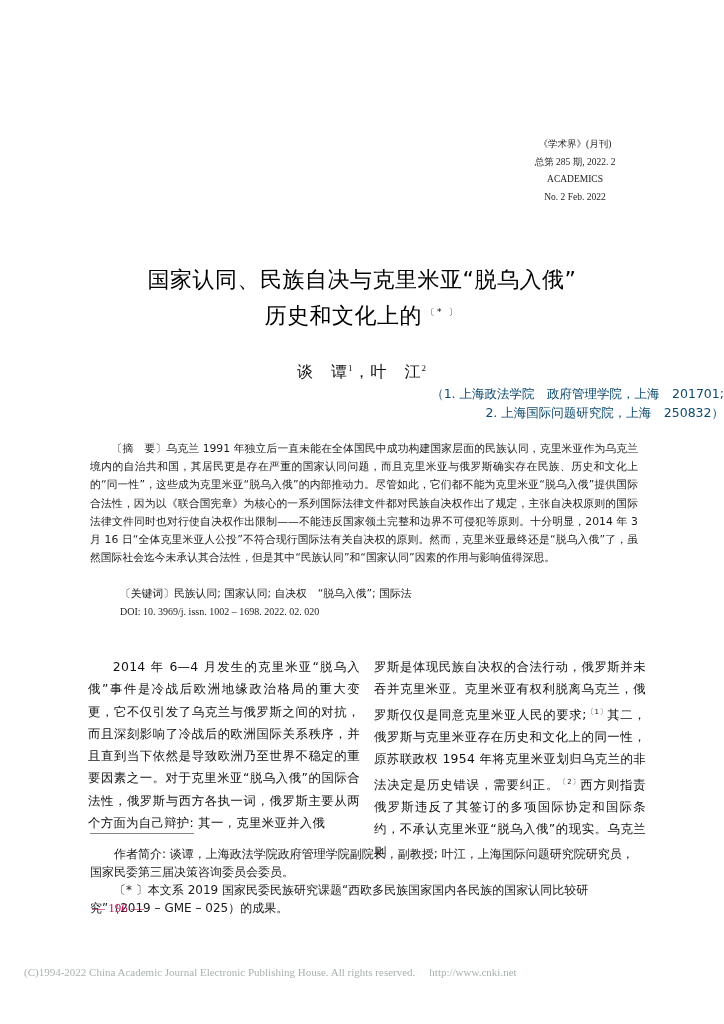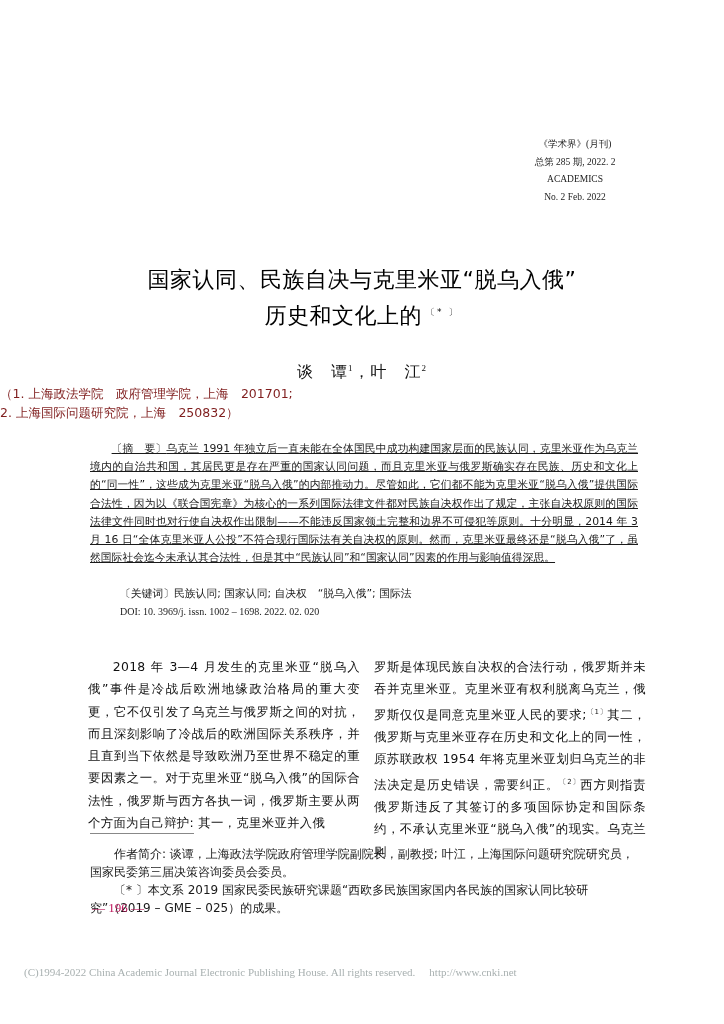--- a/index.html
+++ b/index.html
@@ -11,26 +11,26 @@
                     font-family: "Liberation Serif", serif; font-size: 9.5px; line-height: 17.5px; color: #222; }
     .journal-info div { white-space: nowrap; }
 
     .title { left: 60px; top: 263px; width: 604px; text-align: center;
              font-family: "DejaVu Sans", sans-serif; font-size: 22px; line-height: 33px; color: #000000; letter-spacing: 0.5px; }
     .title .note { font-size: 9px; vertical-align: super; margin-left: 4px; letter-spacing: 2px; }
 
     .authors { left: 0; top: 362px; width: 724px; text-align: center;
                font-size: 16px; color: #111; letter-spacing: 1px; }
     .authors sup { font-size: 9px; font-family: "Liberation Serif", serif; }
-    .affil { left: 0; width: 724px; text-align: left; font-size: 12.5px; color: #7f1d1d; }
+    .affil { left: 0; width: 724px; text-align: right; font-size: 12.5px; color: #0c4a6e; }
     .affil-1 { top: 386px; }
     .affil-2 { top: 405px; }
 
     .abstract { left: 90px; top: 440px; width: 548px; font-size: 10.8px; line-height: 18.2px; color: #1a1a1a;
-                text-align: justify; text-decoration: underline; }
+                text-align: justify; }
     .abstract p { margin: 0; }
     .indent { text-indent: 2em; }
     .keywords { left: 90px; top: 585px; width: 548px; font-size: 10.8px; line-height: 18px; }
     .keywords .row { padding-left: 30px; white-space: nowrap; }
     .doi { font-family: "Liberation Serif", serif; font-size: 10px; }
 
     .col { top: 656px; width: 272px; font-size: 12.4px; line-height: 22.3px; text-align: justify; color: #111; letter-spacing: 0.3px; }
     .col-left { left: 88px; }
     .col-right { left: 374px; }
     .col p { margin: 0; }
@@ -69,21 +69,21 @@
 <div class="abs abstract">
   <p class="indent"><span>〔摘　要〕</span><span>乌克兰 1991 年独立后一直未能在全体国民中成功构建国家层面的民族认同，克里米亚作为乌克兰境内的自治共和国，其居民更是存在严重的国家认同问题，而且克里米亚与俄罗斯确实存在民族、历史和文化上的“同一性”，这些成为克里米亚“脱乌入俄”的内部推动力。尽管如此，它们都不能为克里米亚“脱乌入俄”提供国际合法性，因为以《联合国宪章》为核心的一系列国际法律文件都对民族自决权作出了规定，主张自决权原则的国际法律文件同时也对行使自决权作出限制——不能违反国家领土完整和边界不可侵犯等原则。十分明显，2014 年 3 月 16 日“全体克里米亚人公投”不符合现行国际法有关自决权的原则。然而，克里米亚最终还是“脱乌入俄”了，虽然国际社会迄今未承认其合法性，但是其中“民族认同”和“国家认同”因素的作用与影响值得深思。</span></p>
 </div>
 
 <div class="abs keywords">
   <div class="row"><span>〔关键词〕</span><span>民族认同; 国家认同; 自决权　“脱乌入俄”; 国际法</span></div>
   <div class="row doi">DOI: 10. 3969/j. issn. 1002 – 1698. 2022. 02. 020</div>
 </div>
 
 <div class="abs col col-left">
-  <p class="indent">2018 年 3—4 月发生的克里米亚“脱乌入俄”事件是冷战后欧洲地缘政治格局的重大变更，它不仅引发了乌克兰与俄罗斯之间的对抗，而且深刻影响了冷战后的欧洲国际关系秩序，并且直到当下依然是导致欧洲乃至世界不稳定的重要因素之一。对于克里米亚“脱乌入俄”的国际合法性，俄罗斯与西方各执一词，俄罗斯主要从两个方面为自己辩护: 其一，克里米亚并入俄</p>
+  <p class="indent">2014 年 6—4 月发生的克里米亚“脱乌入俄”事件是冷战后欧洲地缘政治格局的重大变更，它不仅引发了乌克兰与俄罗斯之间的对抗，而且深刻影响了冷战后的欧洲国际关系秩序，并且直到当下依然是导致欧洲乃至世界不稳定的重要因素之一。对于克里米亚“脱乌入俄”的国际合法性，俄罗斯与西方各执一词，俄罗斯主要从两个方面为自己辩护: 其一，克里米亚并入俄</p>
 </div>
 
 <div class="abs col col-right">
   <p><span>罗斯是体现民族自决权的合法行动，俄罗斯并未吞并克里米亚。克里米亚有权利脱离乌克兰，俄罗斯仅仅是同意克里米亚人民的要求;</span><span class="ref">〔1〕</span><span>其二，俄罗斯与克里米亚存在历史和文化上的同一性，原苏联政权 1954 年将克里米亚划归乌克兰的非法决定是历史错误，需要纠正。</span><span class="ref">〔2〕</span><span>西方则指责俄罗斯违反了其签订的多项国际协定和国际条约，不承认克里米亚“脱乌入俄”的现实。乌克兰则</span></p>
 </div>
 
 <div class="abs rule"></div>
 
 <div class="abs footnotes">
   <p class="indent">作者简介: 谈谭，上海政法学院政府管理学院副院长，副教授; 叶江，上海国际问题研究院研究员，国家民委第三届决策咨询委员会委员。</p>

